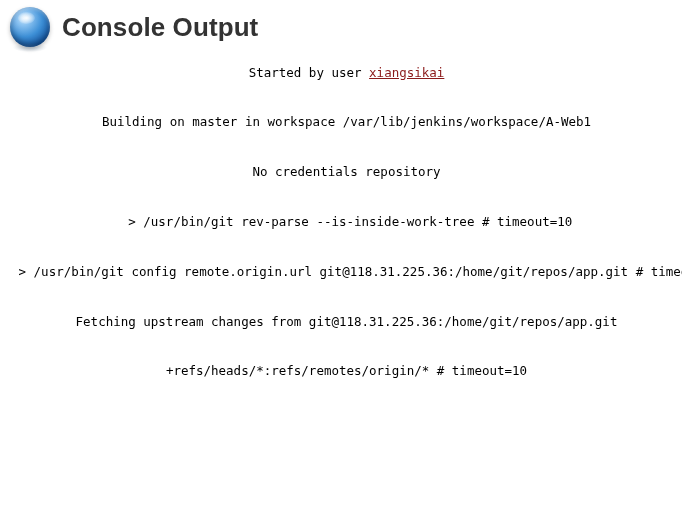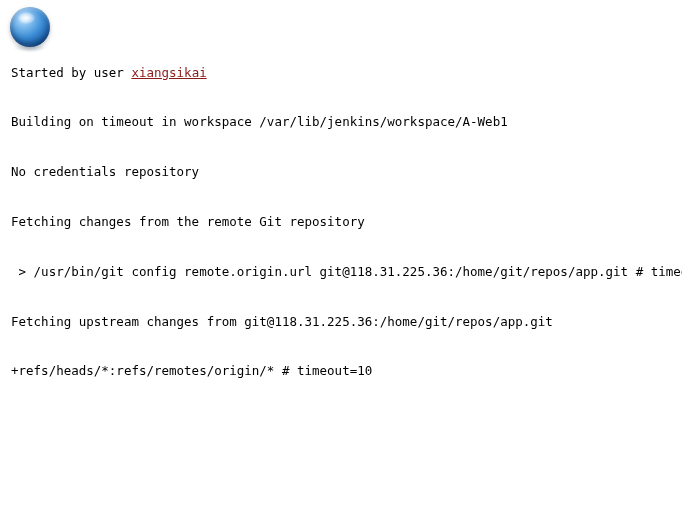--- a/index.html
+++ b/index.html
@@ -75,39 +75,41 @@
     font-family: "DejaVu Sans Mono", "Liberation Mono", monospace;
     font-size: 12.5px;
     line-height: 16.6px;
     color: #000000;
     white-space: pre;
     overflow: hidden;
   }
   .console-line {
     white-space: pre;
     min-height: 16.6px;
+    text-align: center;
   }
   .console-line a,
   .user-link {
     color: #8b1a1a;
     text-decoration: underline;
     cursor: pointer;
   }
 </style>
 </head>
 <body>
 
 <div class="page-header">
   <div class="console-orb"></div>
+  <div class="page-title">Console Output</div>
 </div>
 
 <pre class="console-output">  <div class="console-line"><span>Started by user </span><a class="user-link">xiangsikai</a></div>
-  <div class="console-line">Building on timeout in workspace /var/lib/jenkins/workspace/A-Web1</div>
+  <div class="console-line">Building on master in workspace /var/lib/jenkins/workspace/A-Web1</div>
   <div class="console-line">No credentials repository</div>
-  <div class="console-line">Fetching changes from the remote Git repository</div>
+  <div class="console-line"> &gt; /usr/bin/git rev-parse --is-inside-work-tree # timeout=10</div>
   <div class="console-line"> &gt; /usr/bin/git config remote.origin.url git@118.31.225.36:/home/git/repos/app.git # timeout=10</div>
   <div class="console-line">Fetching upstream changes from git@118.31.225.36:/home/git/repos/app.git</div>
   <div class="console-line">+refs/heads/*:refs/remotes/origin/* # timeout=10</div>
   
   
   
   
   
   
   

